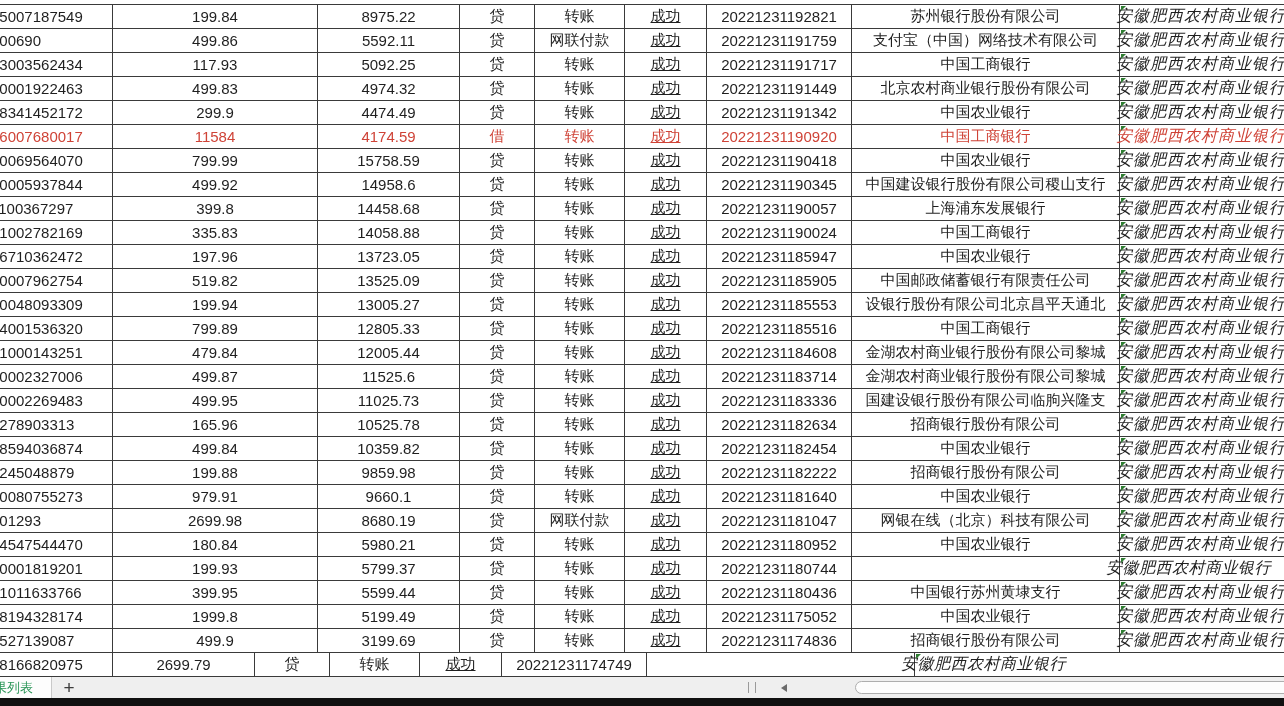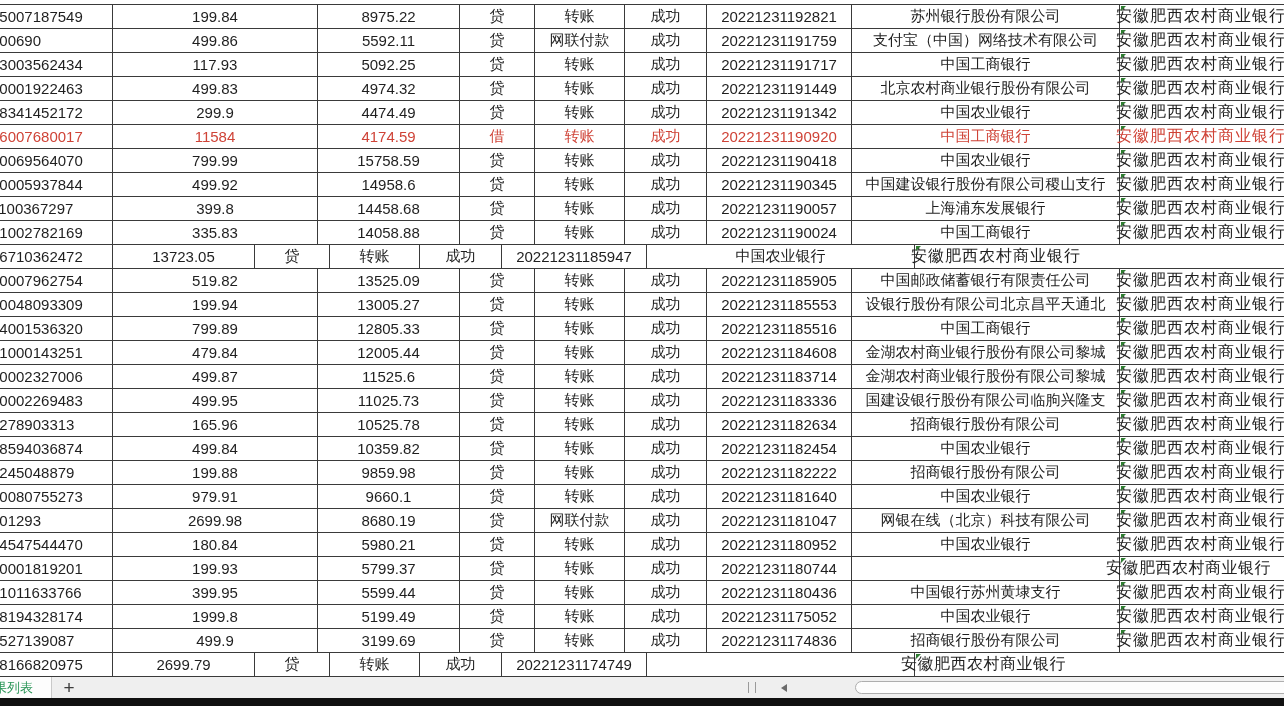--- a/index.html
+++ b/index.html
@@ -4,28 +4,28 @@
 <style>
   html,body{margin:0;padding:0;background:#888;}
   #screen{position:relative;width:1284px;height:706px;background:#fff;overflow:hidden;
           font-family:"Liberation Sans",sans-serif;}
   
   #sliver{height:5px;border-bottom:1px solid #3a3a3a;background:#fff;box-sizing:border-box;}
   .row{display:flex;height:24px;box-sizing:border-box;border-bottom:1px solid #3a3a3a;background:#fff;}
   .cell{position:relative;box-sizing:border-box;border-right:1px solid #3a3a3a;height:100%;
         display:flex;align-items:center;justify-content:center;overflow:hidden;
         font-size:15px;color:#1f1f1f;white-space:nowrap;}
-  .cell:last-child{border-right:none;}
+  .cell:last-child{border-right:none;font-style:italic;}
   .c-account{width:113px;justify-content:flex-start;}
   .c-account span{display:inline-block;margin-left:-9px;}
   .c-amount{width:205px;}
   .c-balance{width:142px;}
   .c-dir{width:75px;}
   .c-method{width:90px;}
-  .c-status{width:82px;}
+  .c-status{width:82px;text-decoration:underline;}
   .c-ts{width:145px;}
   .c-bank{width:268px;font-size:15px;}
   .c-own{width:164px;justify-content:flex-start;overflow:visible;}
   .c-own span{display:inline-block;margin-left:-4px;font-size:16px;letter-spacing:1px;}
   .c-own span.full{margin-left:-14px;letter-spacing:0.5px;}
   .cjk{font-family:"Liberation Serif",serif;}
   .tri{position:absolute;top:1px;left:1px;width:0;height:0;
        border-top:5px solid #2f7d32;border-right:5px solid transparent;}
   .row.red .cell,.row.red .cell span{color:#cf4337;}
   
@@ -207,20 +207,21 @@
         <div class="cell c-bank cjk">中国工商银行</div>
         <div class="cell c-own cjk">
           <i class="tri"></i>
           <span class="">安徽肥西农村商业银行</span>
         </div>
       </div>
       <div class="row">
         <div class="cell c-account">
           <span>86710362472</span>
         </div>
+        <div class="cell c-amount">197.96</div>
         <div class="cell c-balance">13723.05</div>
         <div class="cell c-dir cjk">贷</div>
         <div class="cell c-method cjk">转账</div>
         <div class="cell c-status cjk">成功</div>
         <div class="cell c-ts">20221231185947</div>
         <div class="cell c-bank cjk">中国农业银行</div>
         <div class="cell c-own cjk">
           <i class="tri"></i>
           <span class="">安徽肥西农村商业银行</span>
         </div>

